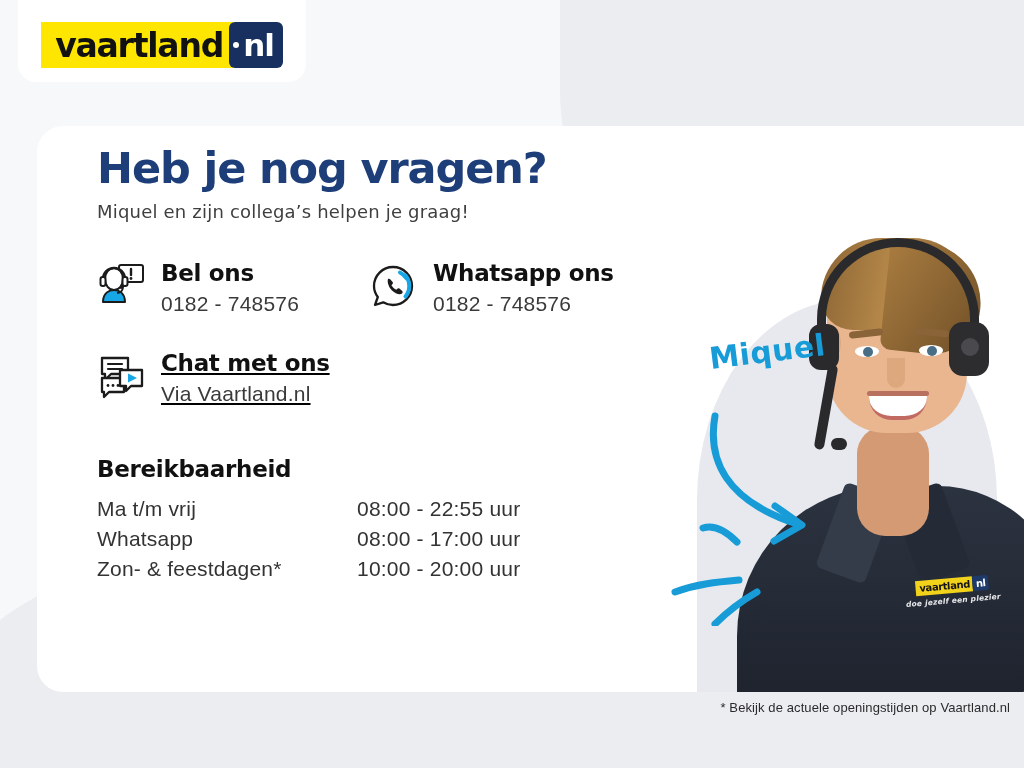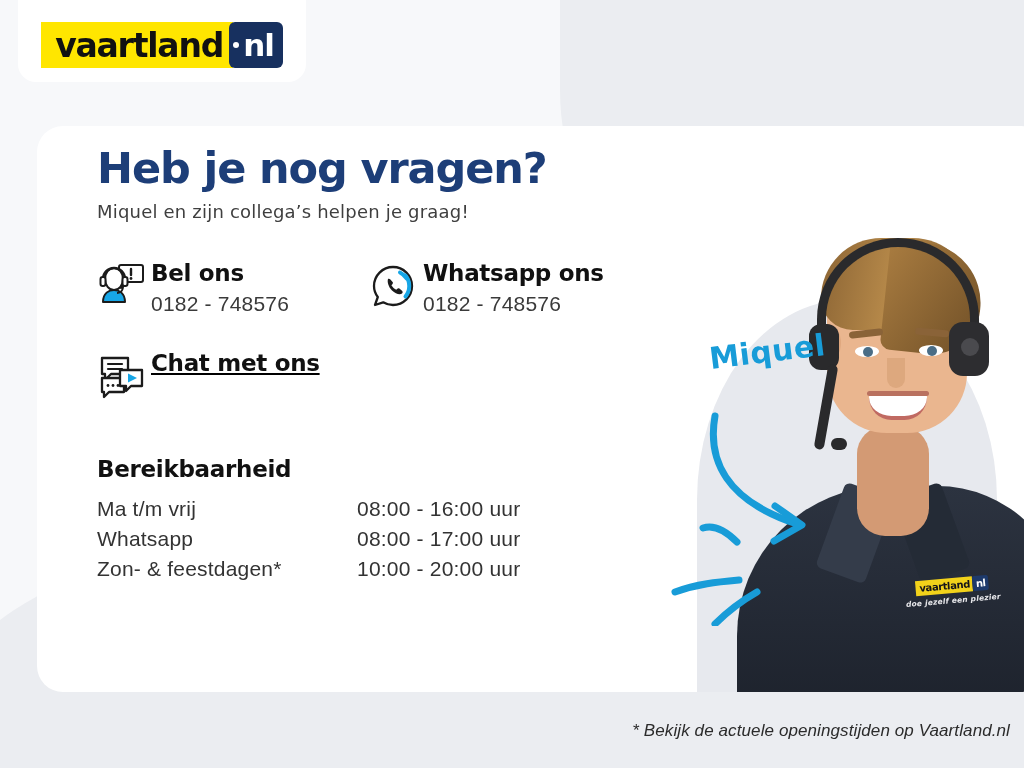--- a/index.html
+++ b/index.html
@@ -65,21 +65,21 @@
     margin:0;font-family:"DejaVu Sans", sans-serif;font-weight:700;
     font-size:43px;line-height:1.05;color:#1d3e78;letter-spacing:-1.1px;
   }
   .subtitle{
     margin:10px 0 0 0;font-family:"DejaVu Sans", sans-serif;font-weight:400;
     font-size:18px;color:#3f3f3f;letter-spacing:0.2px;
   }
 
   
   .contacts{position:relative;margin-top:38px;width:600px;height:170px;}
-  .contact{position:absolute;display:flex;align-items:flex-start;gap:6px;}
+  .contact{position:absolute;display:flex;align-items:flex-start;gap:16px;}
   .c-call{left:0;top:0;}
   .c-wa{left:272px;top:0;}
   .c-chat{left:0;top:90px;text-decoration:underline;}
   .c-icon{width:48px;height:48px;flex:0 0 48px;margin-top:2px;}
   .c-text{display:flex;flex-direction:column;}
   .c-title{
     font-family:"DejaVu Sans", sans-serif;font-weight:700;font-size:23px;
     color:#111111;line-height:1.15;letter-spacing:-0.3px;
   }
   .c-sub{
@@ -180,22 +180,22 @@
   
   .miquel-label{
     position:absolute;left:672px;top:208px;
     font-family:"DejaVu Sans", sans-serif;font-weight:700;font-size:30px;
     color:#189cd8;letter-spacing:0.5px;transform:rotate(-7deg);
   }
   .annot-svg{position:absolute;left:620px;top:230px;width:220px;height:270px;}
 
   
   .footnote{
-    position:absolute;left:0;top:721px;width:1010px;text-align:right;
-    font-family:"Liberation Sans", sans-serif;font-style:italic;font-size:17px;
+    position:absolute;left:0;top:700px;width:1010px;text-align:right;
+    font-family:"Liberation Sans", sans-serif;font-size:13px;
     color:#2b2b2b;letter-spacing:0.1px;
   }
 </style>
 </head>
 <body>
 
 <div class="stage">
 
   <div class="bg-base"></div>
   <div class="bg-blob-top"></div>
@@ -311,32 +311,33 @@
             <line x1="11" y1="17" x2="25" y2="17" stroke="#1b1b1b" stroke-width="2.2" stroke-linecap="round"></line>
             <path d="M5 26 H27 V40 H12 L7 45 V40 H5 Z" fill="#fff" stroke="#1b1b1b" stroke-width="2.3" stroke-linejoin="round"></path>
             <circle cx="11" cy="33.5" r="1.4" fill="#1b1b1b"></circle>
             <circle cx="16" cy="33.5" r="1.4" fill="#1b1b1b"></circle>
             <circle cx="21" cy="33.5" r="1.4" fill="#1b1b1b"></circle>
             <path d="M23 18 H45 V34 H34 L29 39 V34 H23 Z" fill="#fff" stroke="#1b1b1b" stroke-width="2.3" stroke-linejoin="round"></path>
             <path d="M31 21.5 L40 26 L31 30.5 Z" fill="#17a6e6"></path>
           </svg>
           <div class="c-text">
             <span class="c-title">Chat met ons</span>
+            <span class="c-sub">Via Vaartland.nl</span>
           </div>
         </div>
 
       </div>
 
       <div class="hours">
         <div class="hours-title">Bereikbaarheid</div>
         <table class="hours-table">
           <tbody>
             <tr>
               <td class="h-day">Ma t/m vrij</td>
-              <td class="h-time">08:00 - 16:00 uur</td>
+              <td class="h-time">08:00 - 22:55 uur</td>
             </tr>
             <tr>
               <td class="h-day">Whatsapp</td>
               <td class="h-time">08:00 - 17:00 uur</td>
             </tr>
             <tr>
               <td class="h-day">Zon- &amp; feestdagen*</td>
               <td class="h-time">10:00 - 20:00 uur</td>
             </tr>
           </tbody>

